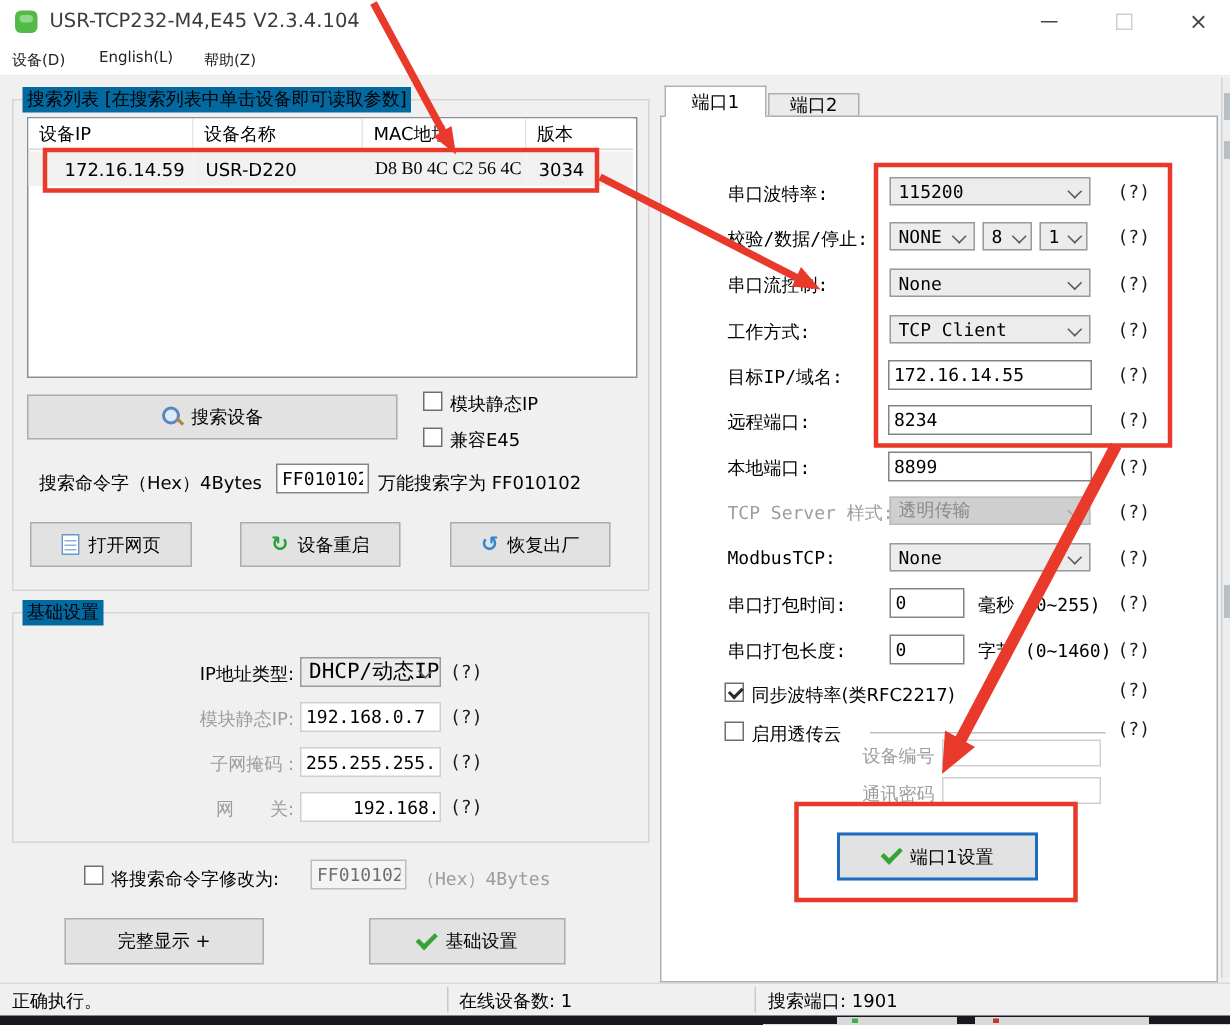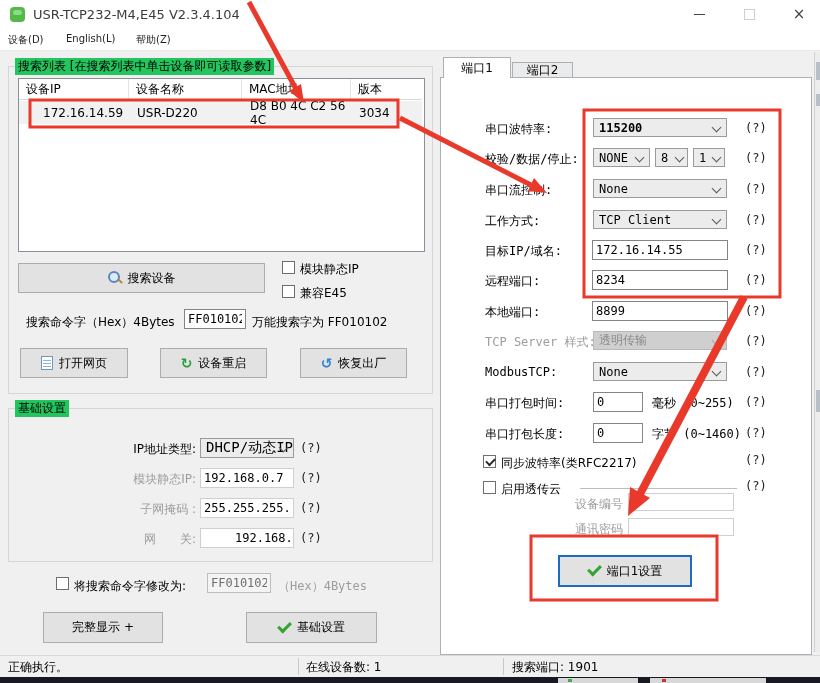--- a/index.html
+++ b/index.html
@@ -17,21 +17,21 @@
   .wtitle{position:absolute;left:33px;top:7px;font-size:13px;color:#3c3c3c;}
   .wbtn{position:absolute;top:0;width:34px;height:28px;display:flex;align-items:center;justify-content:center;}
   .glyph-min{width:11px;height:1px;background:#454545;display:block;}
   .glyph-max{width:9px;height:9px;border:1px solid #cfcfcf;display:block;}
   .glyph-close{font-size:15px;color:#454545;line-height:1;}
   .menubar{position:absolute;left:0;top:30px;width:820px;height:20px;background:#ffffff;border-bottom:1px solid #e9e9e9;}
   .menuitem{position:absolute;top:3px;font-size:10px;color:#222;}
 
   
   .group{position:absolute;border:1px solid #d6d6d6;}
-  .gtitle{position:absolute;background:#22c55e;padding:0 3px;font-size:12px;}
+  .gtitle{position:absolute;background:#0369a1;padding:0 3px;font-size:12px;}
 
   
   .listbox{position:absolute;background:#fff;border:1px solid #8a9099;}
   .lvh{position:absolute;top:0;height:21px;border-right:1px solid #e4e4e4;border-bottom:1px solid #d8d8d8;display:flex;align-items:center;padding-left:7px;box-sizing:border-box;background:#fff;}
   .lvr{position:absolute;top:22px;height:23px;display:flex;align-items:center;box-sizing:border-box;background:#f1f1f1;}
 
   
   .btn{background:#e2e2e2;border:1px solid #adadad;display:flex;align-items:center;justify-content:center;gap:6px;box-sizing:border-box;font-size:12px;}
   .btn-focus{border:2px solid var(--focus,#1e6cc0);background:#e2e2e2;}
 
@@ -109,21 +109,21 @@
     <span class="gtitle nowrap" style="left:6px;top:-9px;">搜索列表 [在搜索列表中单击设备即可读取参数]</span>
   </div>
 
   <div class="listbox" style="left:18px;top:78px;width:405px;height:172px;">
     <div class="lvh" style="left:0;width:110px;">设备IP</div>
     <div class="lvh" style="left:110px;width:113px;">设备名称</div>
     <div class="lvh" style="left:223px;width:109px;">MAC地址</div>
     <div class="lvh" style="left:332px;width:71px;border-right:none;">版本</div>
     <div class="lvr" style="left:0;width:110px;padding-left:24px;">172.16.14.59</div>
     <div class="lvr" style="left:110px;width:113px;padding-left:8px;">USR-D220</div>
-    <div class="lvr" style="left:223px;width:109px;padding-left:8px;">D8 B0 4C C2 56 4C</div>
+    <div class="lvr" style="left:223px;width:109px;padding-left:8px;font-family:Liberation Serif, serif;">D8 B0 4C C2 56 4C</div>
     <div class="lvr" style="left:332px;width:71px;padding-left:8px;">3034</div>
   </div>
 
   <div class="btn abs" style="left:18px;top:263px;width:247px;height:30px;">
     <span class="icon-search">
         <span class="lens"></span>
         <span class="handle"></span>
       </span>
     <span>搜索设备</span>
   </div>
@@ -175,38 +175,38 @@
 
   <span class="abs nowrap gray" style="left:60px;top:531px;width:136px;text-align:right;">网　　关:</span>
   <input class="tin lite" style="left: 200px; top: 528px; width: 94px; height: 20px; padding-left: 34px;" value="192.168.0.1">
   <span class="abs help" style="left:300px;top:531px;">(?)</span>
 
   <span class="cb" style="left:56px;top:577px;"></span>
   <span class="abs nowrap" style="left:74px;top:578px;">将搜索命令字修改为:</span>
   <input class="tin dis" style="left: 207px; top: 573px; width: 64px; height: 20px;" value="FF010102">
   <span class="abs nowrap gray mono" style="left:278px;top:578px;">（Hex）4Bytes</span>
 
-  <div class="btn abs" style="left:43px;top:612px;width:120px;height:31px;">
+  <div class="btn abs" style="left:43px;top:612px;width:133px;height:31px;">
     <span>完整显示  +</span>
   </div>
   <div class="btn abs" style="left:246px;top:612px;width:131px;height:31px;">
     <span class="gcheck"></span>
     <span>基础设置</span>
   </div>
 
   <div class="tab active" style="left:443px;top:57px;width:68px;height:21px;">
     <span>端口1</span>
   </div>
   <div class="tab idle" style="left:512px;top:62px;width:61px;height:16px;">
     <span>端口2</span>
   </div>
   <div class="tabpanel" style="left:440px;top:77px;width:372px;height:578px;"></div>
 
   <span class="abs nowrap mono" style="left:485px;top:121px;z-index:4;">串口波特率:</span>
-  <div class="combo" style="left:593px;top:118px;width:134px;height:19px;z-index:4;font-weight:bold;">
+  <div class="combo" style="left:593px;top:118px;width:134px;height:19px;z-index:4;">
     <span>115200</span>
       <span class="chev"></span>
   </div>
   <span class="abs help" style="left:745px;top:121px;z-index:4;">(?)</span>
 
   <span class="abs nowrap mono" style="left:485px;top:151px;z-index:4;">校验/数据/停止:</span>
   <div class="combo" style="left:593px;top:148px;width:57px;height:19px;z-index:4;">
     <span>NONE</span>
       <span class="chev"></span>
   </div>

